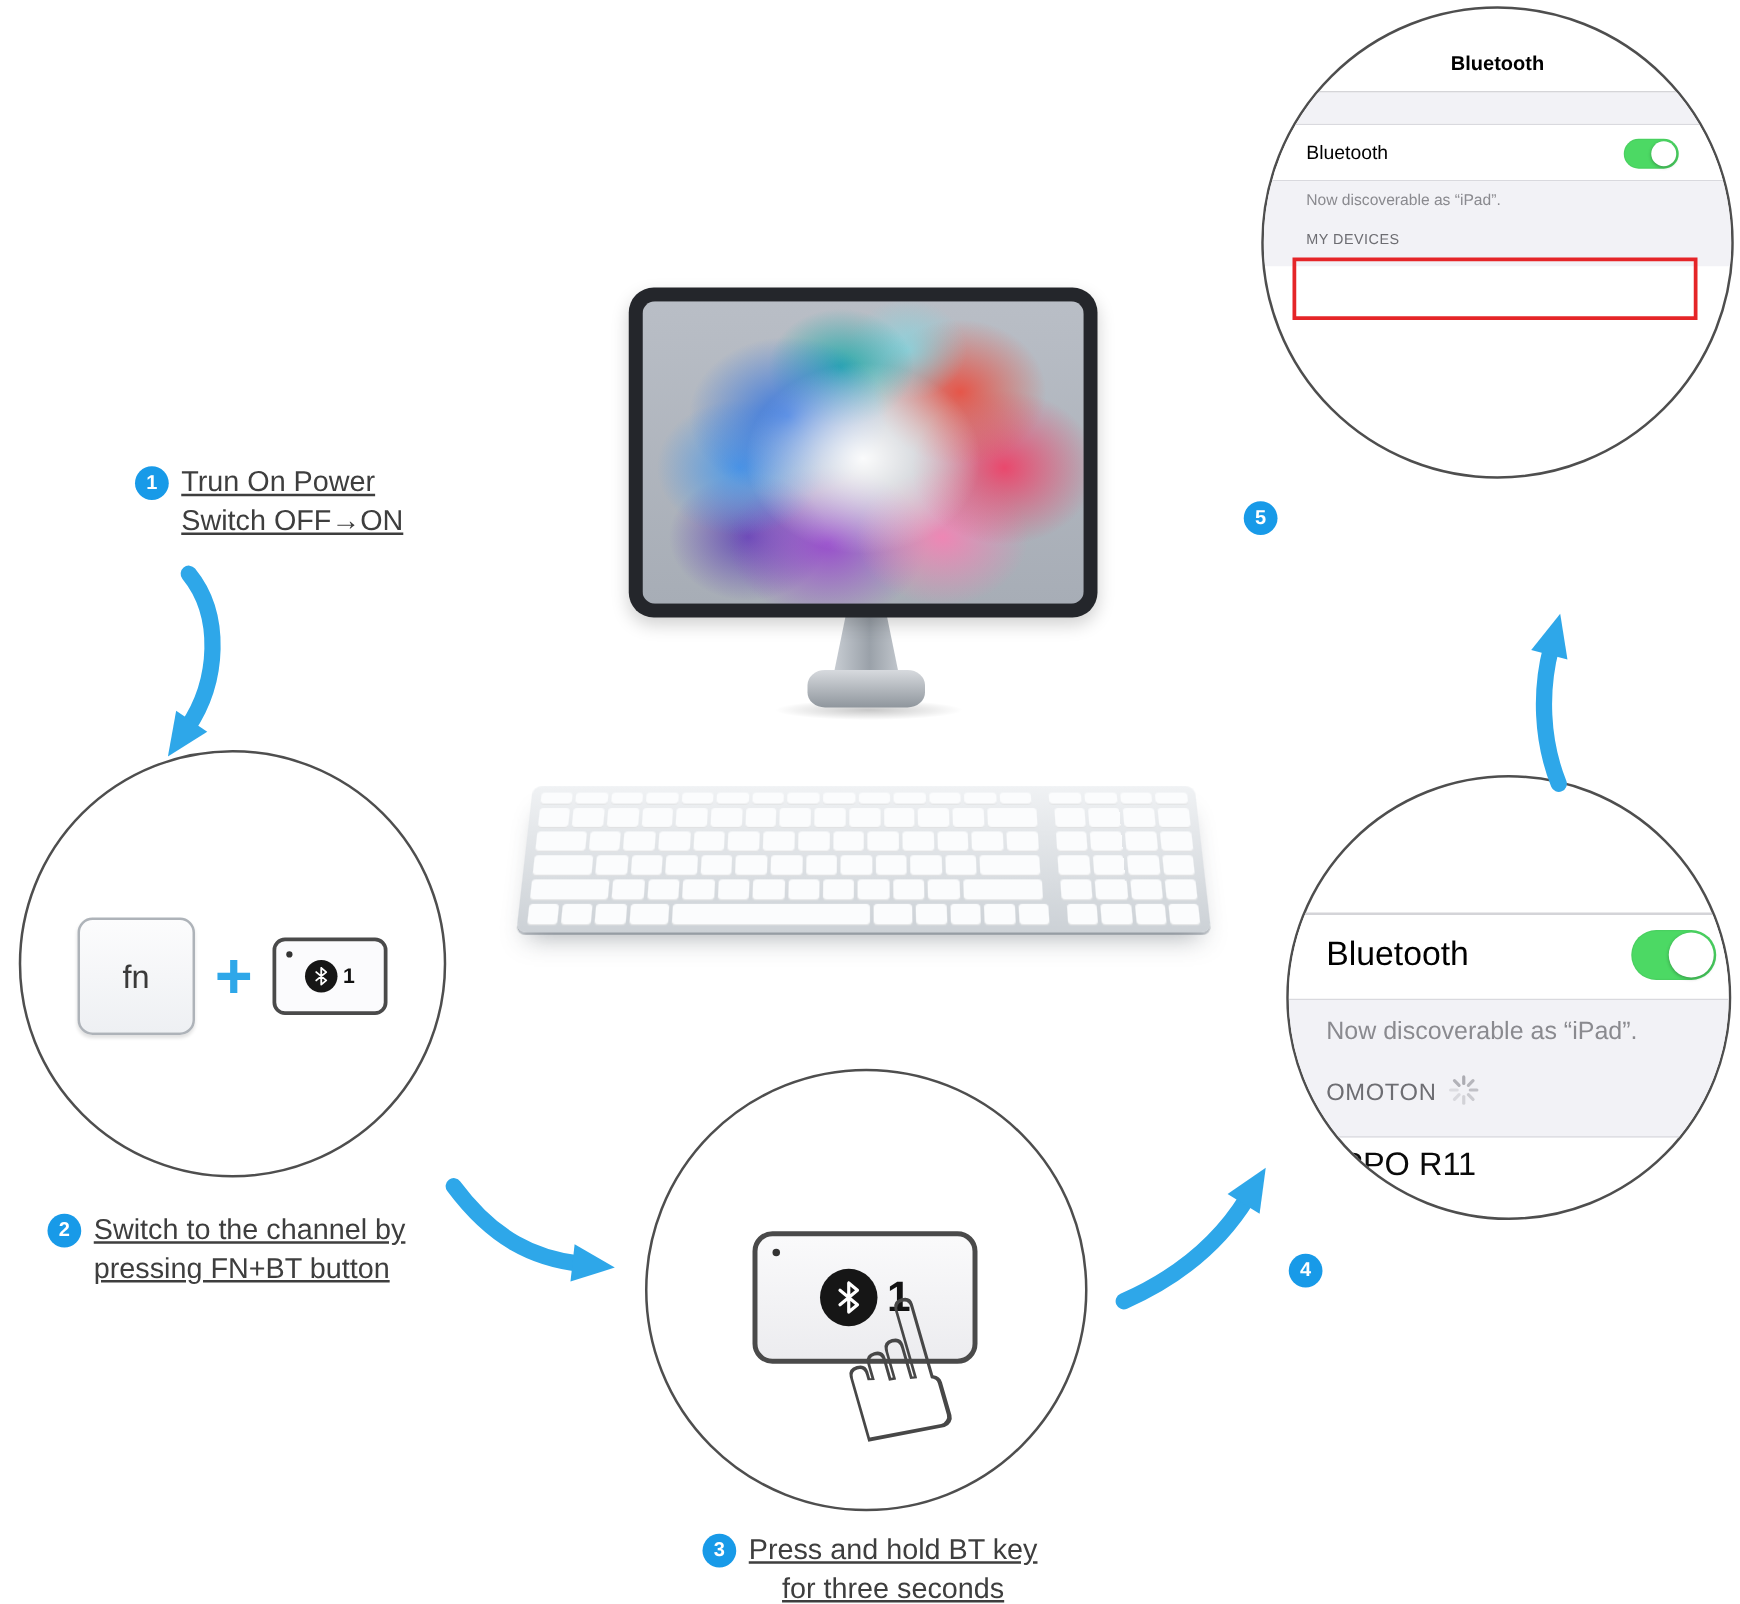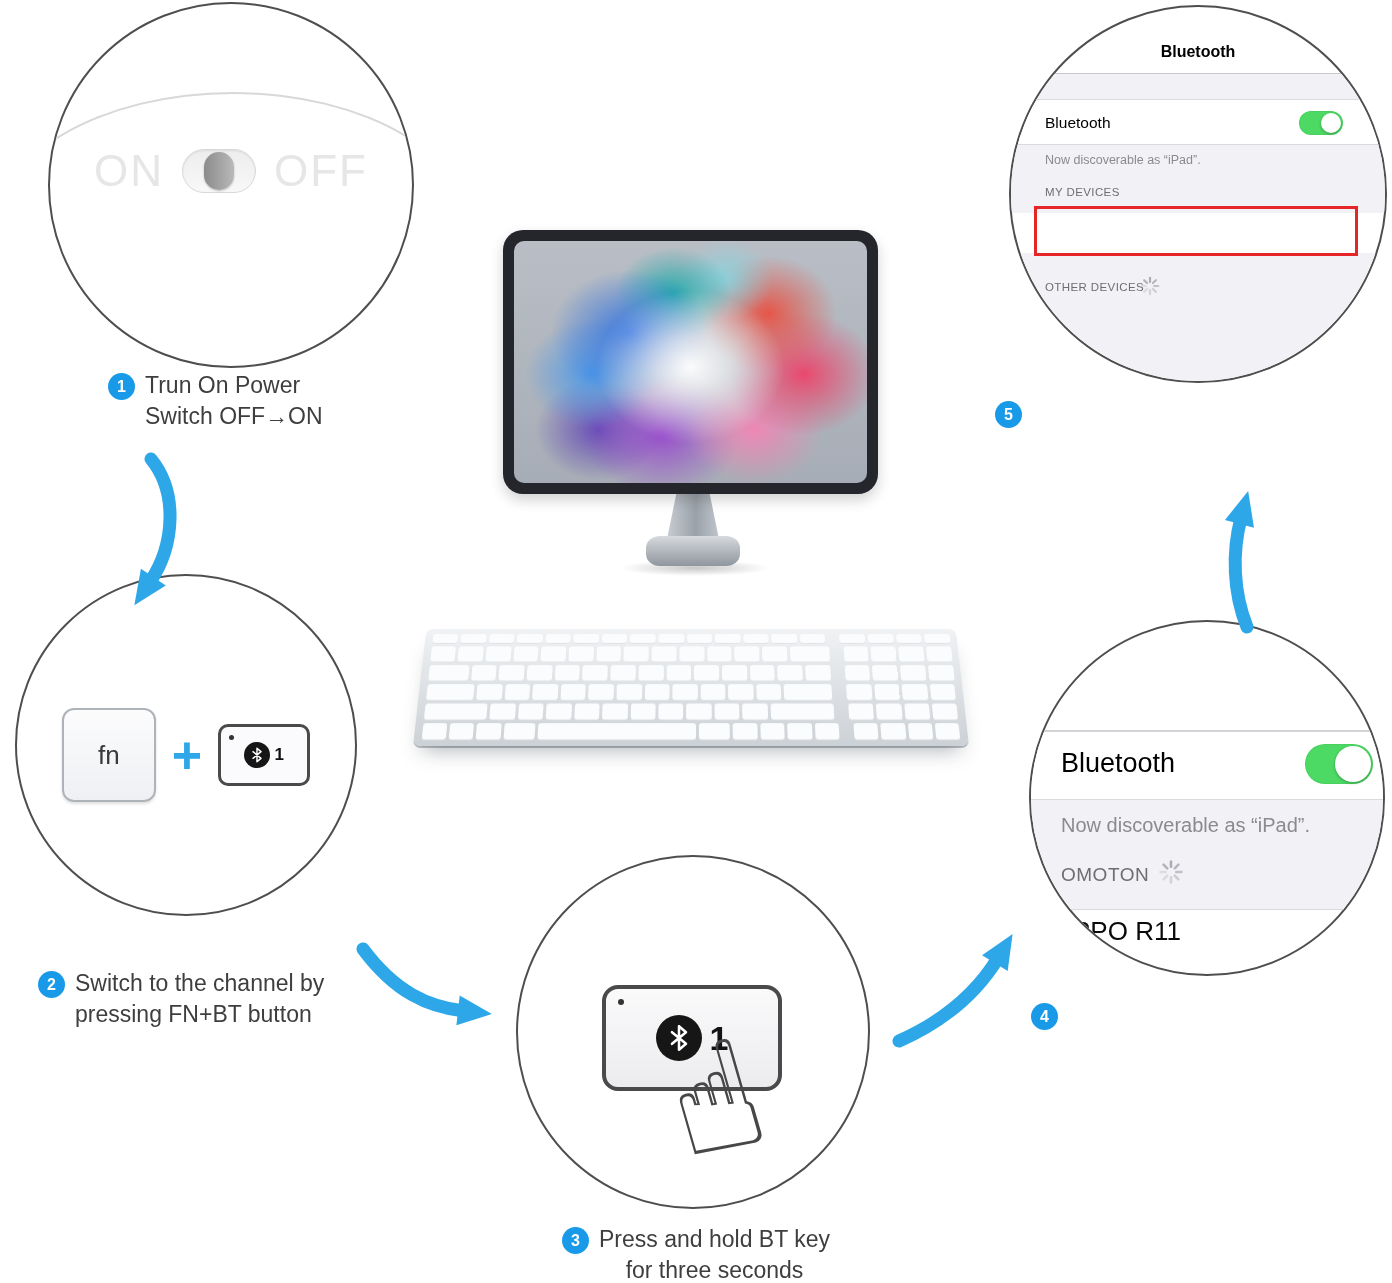--- a/index.html
+++ b/index.html
@@ -4,29 +4,29 @@
 <style>
   *{box-sizing:border-box;margin:0;padding:0}
   body{background:#fff;font-family:"Liberation Sans","DejaVu Sans",sans-serif;}
   .page{position:relative;width:1392px;height:1283px;background:#fff;overflow:hidden;}
 
   .arrows{position:absolute;left:0;top:0;pointer-events:none;z-index:5;}
   .arrow{stroke:#2EA7E9;stroke-width:13;fill:none;stroke-linecap:round;marker-end:url(#ah);}
 
   .circle{position:absolute;border:2px solid #4E4E4E;border-radius:50%;background:#fff;overflow:hidden;}
   .c1{left:48px;top:2px;width:366px;height:366px;}
-  .c2{left:15px;top:574px;width:342px;height:342px;}
+  .c2{left:15px;top:600px;width:342px;height:342px;}
   .c3{left:516px;top:855px;width:354px;height:354px;}
   .c4{left:1029px;top:620px;width:356px;height:356px;background:#fff;}
   .c5{left:1009px;top:5px;width:378px;height:378px;background:#fff;}
 
   
   .caption{position:absolute;display:flex;align-items:flex-start;color:#3E3E3E;font-size:23px;line-height:31px;z-index:4;}
   .badge{flex:0 0 auto;width:27px;height:27px;border-radius:50%;background:#189AE8;color:#fff;font-size:16px;font-weight:bold;display:flex;align-items:center;justify-content:center;margin-top:3px;}
-  .cap-text{white-space:pre-line;margin-left:10px;}
+  .cap-text{white-space:pre-line;margin-left:10px;text-decoration:underline;}
   .cap1{left:108px;top:370px;}
   .cap2{left:38px;top:968px;}
   .cap3{left:506px;top:1224px;width:380px;justify-content:center;}
   .cap3 .cap-text{text-align:center;}
   .cap4{left:1031px;top:1000px;}
   .cap5{left:995px;top:398px;}
 
   
   .edge-arc{position:absolute;left:-60px;top:88px;width:486px;height:380px;border:2px solid #D8D8D8;border-color:#D8D8D8 transparent transparent transparent;border-radius:50%/38%;}
   .sw-row{position:absolute;left:0;right:0;top:142px;display:flex;align-items:center;justify-content:center;gap:18px;}
@@ -128,30 +128,20 @@
       <marker id="ah" markerUnits="userSpaceOnUse" markerWidth="38" markerHeight="34" refX="7" refY="17" orient="auto">
         <path d="M1,2 L35,17 L1,32 Z" fill="#2EA7E9"></path>
       </marker>
     </defs>
     <path class="arrow" d="M151,459 C178,492 175,545 150,582"></path>
     <path class="arrow" d="M363,949 C395,992 428,1007 464,1011"></path>
     <path class="arrow" d="M899,1041 C942,1022 976,994 998,958"></path>
     <path class="arrow" d="M1247,627 C1233,592 1232,552 1241,518"></path>
   </svg>
 
-  <div class="circle c1">
-    <div class="edge-arc"></div>
-    <div class="sw-row">
-      <span class="onoff">ON</span>
-      <span class="switch">
-          <span class="knob"></span>
-        </span>
-      <span class="onoff">OFF</span>
-    </div>
-  </div>
   <div class="caption cap1">
     <span class="badge">1</span>
     <span class="cap-text">Trun On Power
 Switch OFF→ON</span>
   </div>
 
   <div class="stand-shadow"></div>
   <div class="stand-neck"></div>
   <div class="stand-base"></div>
   <div class="monitor">
@@ -361,33 +351,18 @@
       <span class="lbl">Bluetooth</span>
       <span class="toggle tog-sm">
           <span class="tknob"></span>
         </span>
     </div>
     <div class="ios5-band2 ios-gray">
       <span class="ios5-sub">Now discoverable as “iPad”.</span>
       <span class="ios5-hdr1">MY DEVICES</span>
     </div>
     <div class="red-box"></div>
-    <div class="ios5-band3 ios-gray">
-      <span class="ios5-hdr2">OTHER DEVICES</span>
-      <svg class="spin-sm" viewBox="0 0 24 24">
-        <g stroke="#ACACB2" stroke-width="2.4" stroke-linecap="round">
-          <line x1="12" y1="3" x2="12" y2="7.5"></line>
-          <line x1="12" y1="3" x2="12" y2="7.5" transform="rotate(45 12 12)" opacity="0.85"></line>
-          <line x1="12" y1="3" x2="12" y2="7.5" transform="rotate(90 12 12)" opacity="0.7"></line>
-          <line x1="12" y1="3" x2="12" y2="7.5" transform="rotate(135 12 12)" opacity="0.55"></line>
-          <line x1="12" y1="3" x2="12" y2="7.5" transform="rotate(180 12 12)" opacity="0.45"></line>
-          <line x1="12" y1="3" x2="12" y2="7.5" transform="rotate(225 12 12)" opacity="0.35"></line>
-          <line x1="12" y1="3" x2="12" y2="7.5" transform="rotate(270 12 12)" opacity="0.3"></line>
-          <line x1="12" y1="3" x2="12" y2="7.5" transform="rotate(315 12 12)" opacity="0.9"></line>
-        </g>
-      </svg>
-    </div>
   </div>
   <div class="caption cap5">
     <span class="badge">5</span>
   </div>
 
 </div>
 
 </body></html>

